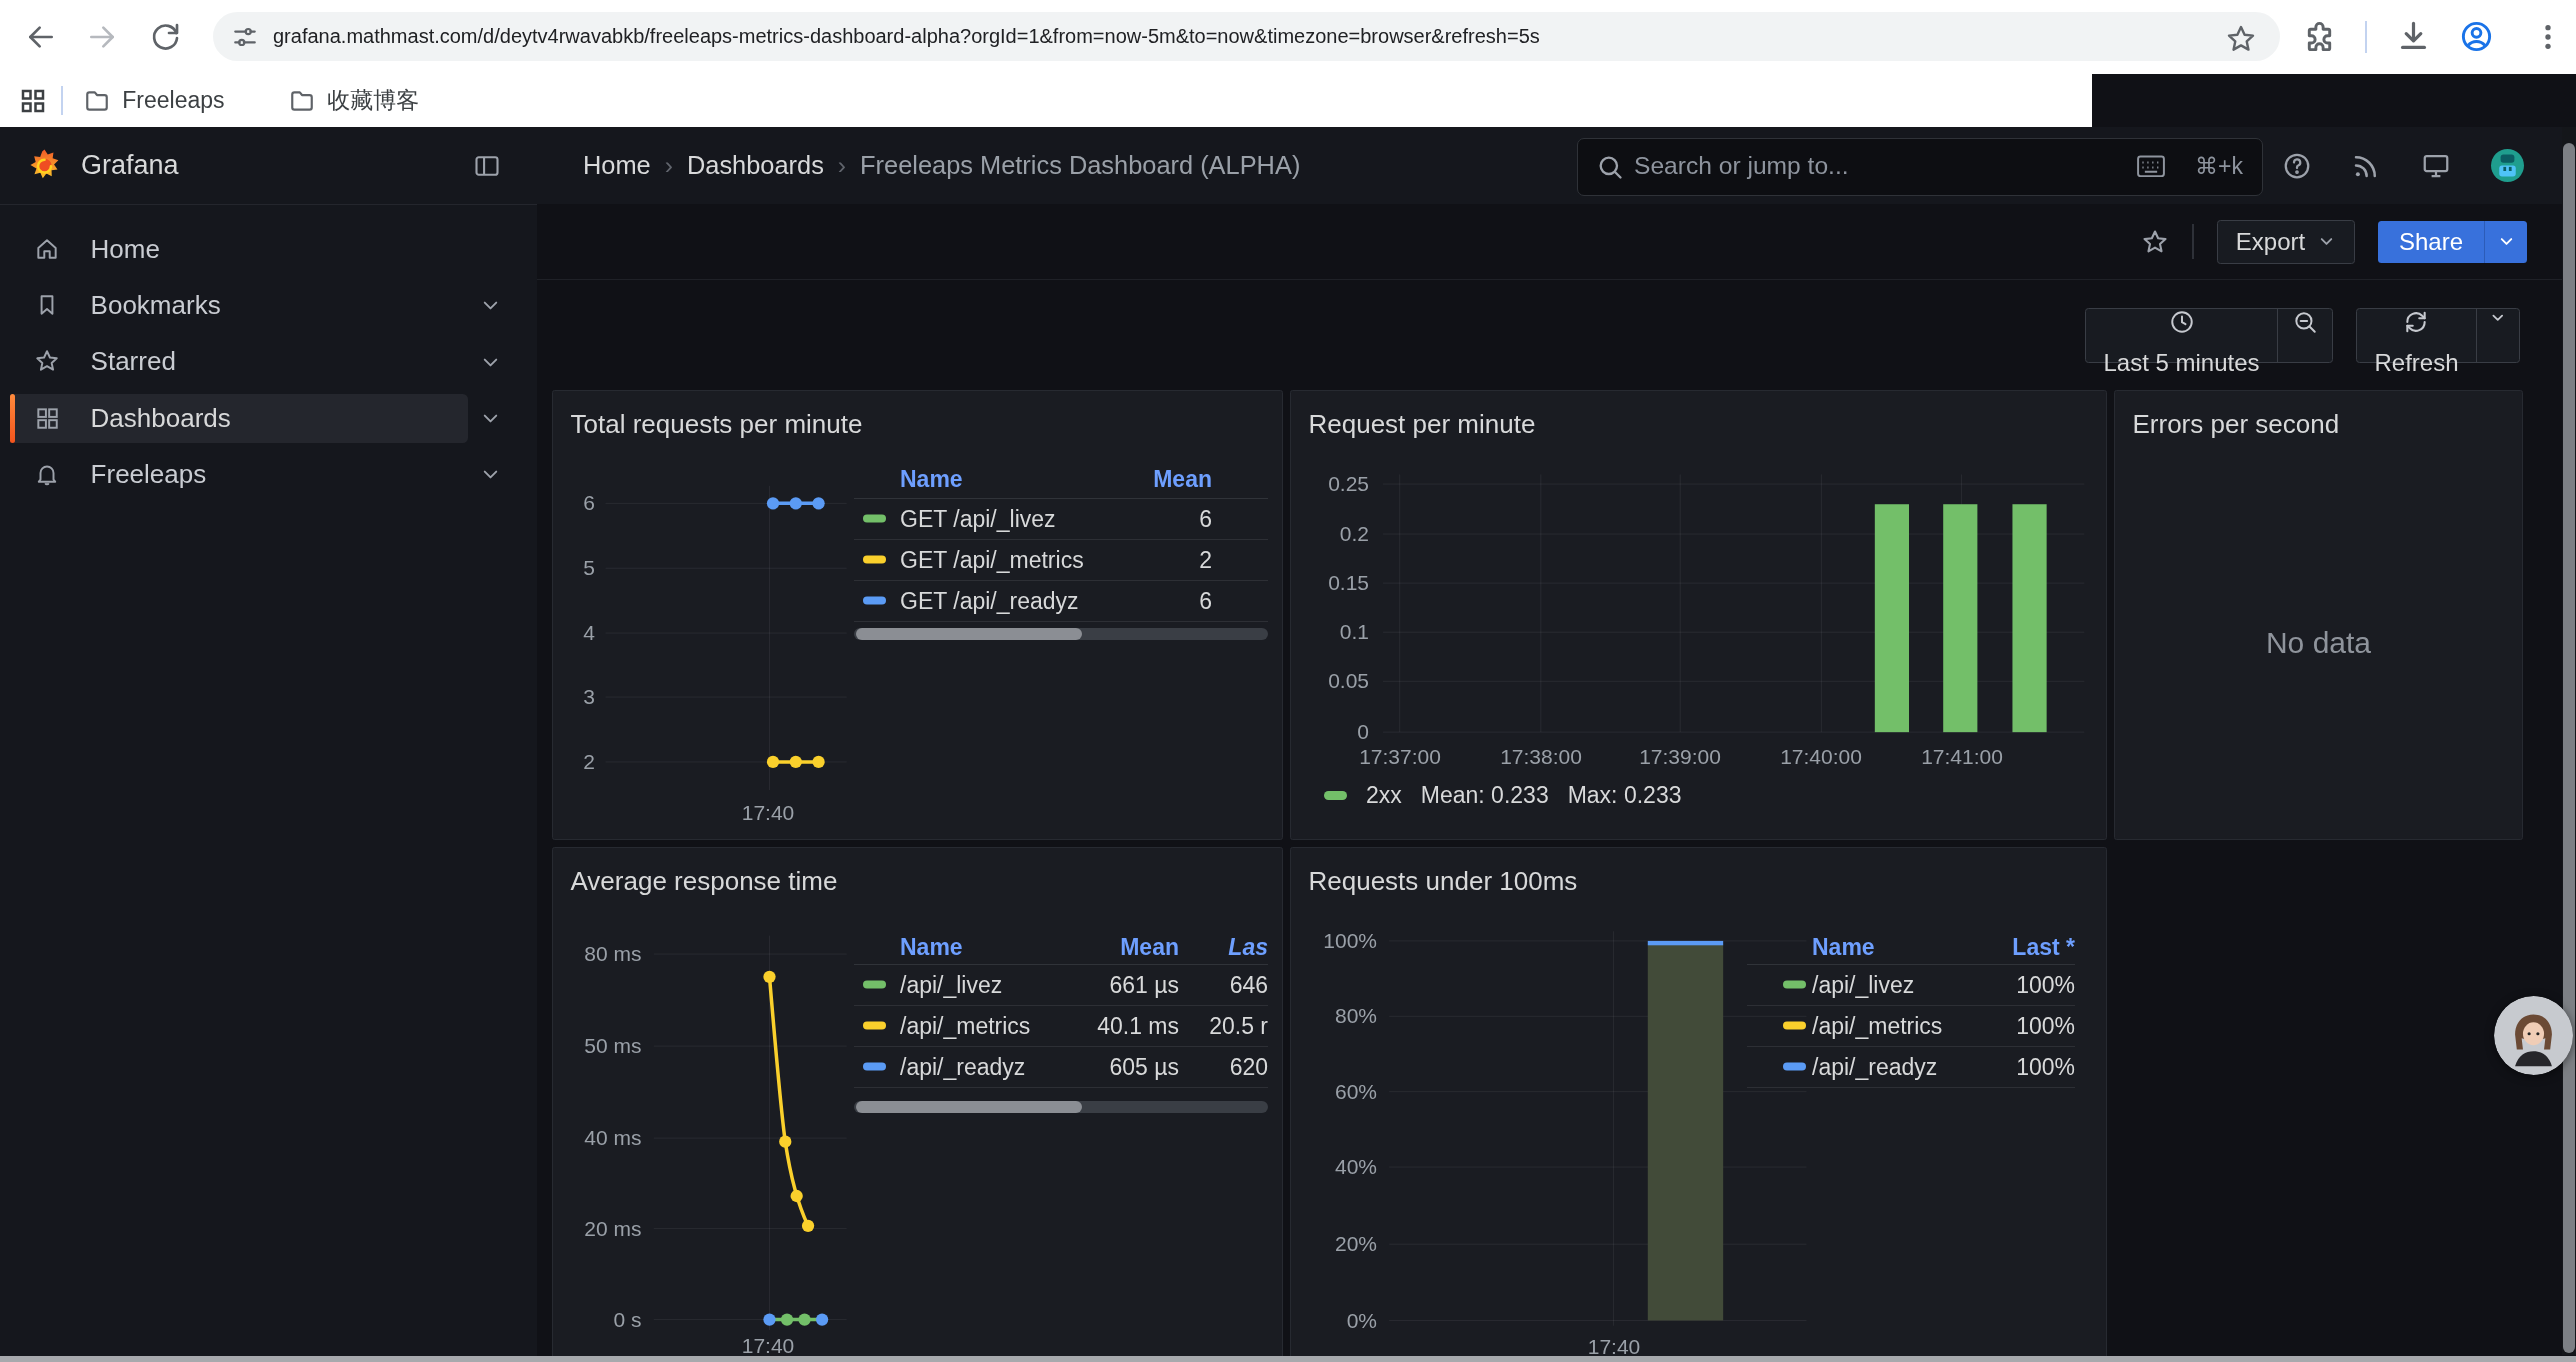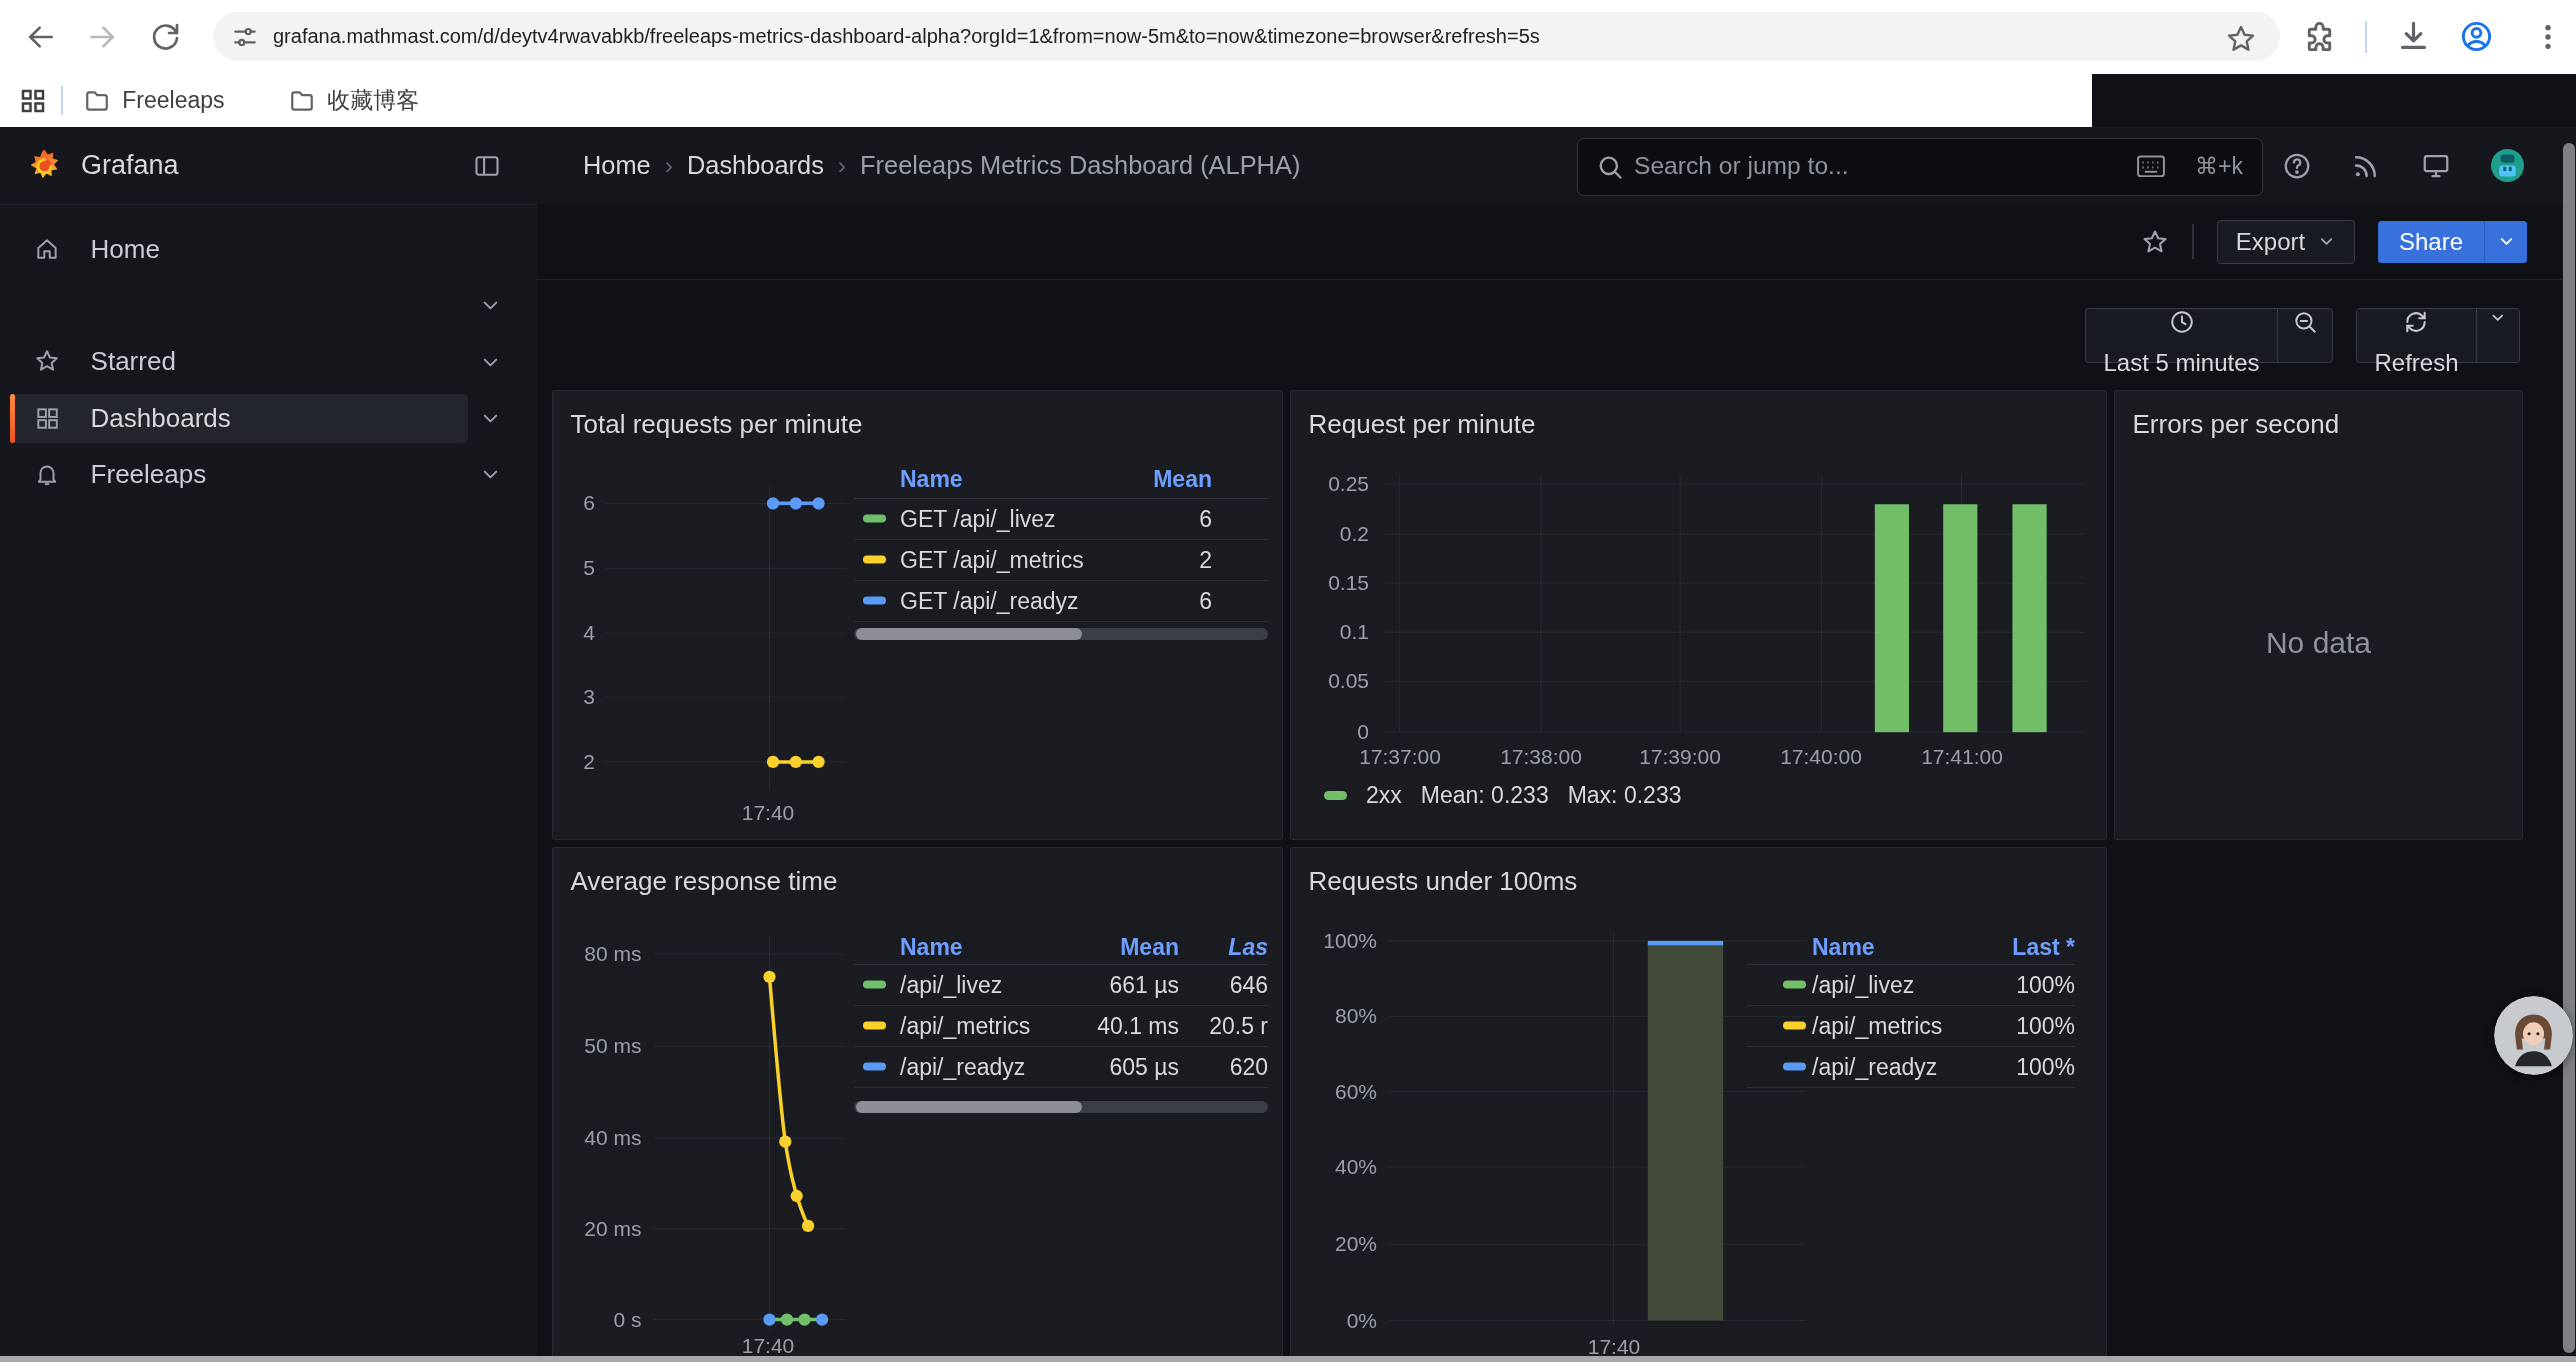--- a/index.html
+++ b/index.html
@@ -210,20 +210,28 @@
 
       <div class="mitem" style="top:98px;">
         <span class="mic">
           <svg viewBox="0 0 24 24" fill="none" stroke="currentColor" stroke-width="1.8" stroke-linejoin="round">
               <path d="M4 11l8-7 8 7v9h-5.5v-6h-5v6H4z"></path>
             </svg>
         </span>
         <span class="mlabel">Home</span>
       </div>
 
+      <div class="mitem" style="top:154px;">
+        <span class="mic">
+          <svg viewBox="0 0 24 24" fill="none" stroke="currentColor" stroke-width="1.8" stroke-linejoin="round">
+              <path d="M7 4h10v16l-5-4.2L7 20z"></path>
+            </svg>
+        </span>
+        <span class="mlabel">Bookmarks</span>
+      </div>
       <span class="mchev" style="top:167px;">
         <svg viewBox="0 0 24 24" fill="none" stroke="currentColor" stroke-width="2" stroke-linecap="round" stroke-linejoin="round">
             <path d="M6 9l6 6 6-6"></path>
           </svg>
       </span>
 
       <div class="mitem" style="top:210px;">
         <span class="mic">
           <svg viewBox="0 0 24 24" fill="none" stroke="currentColor" stroke-width="1.8" stroke-linejoin="round">
               <path d="M12 3l2.7 5.8 6.3.7-4.7 4.3 1.3 6.2-5.6-3.2L6.4 20l1.3-6.2L3 9.5l6.3-.7z"></path>

